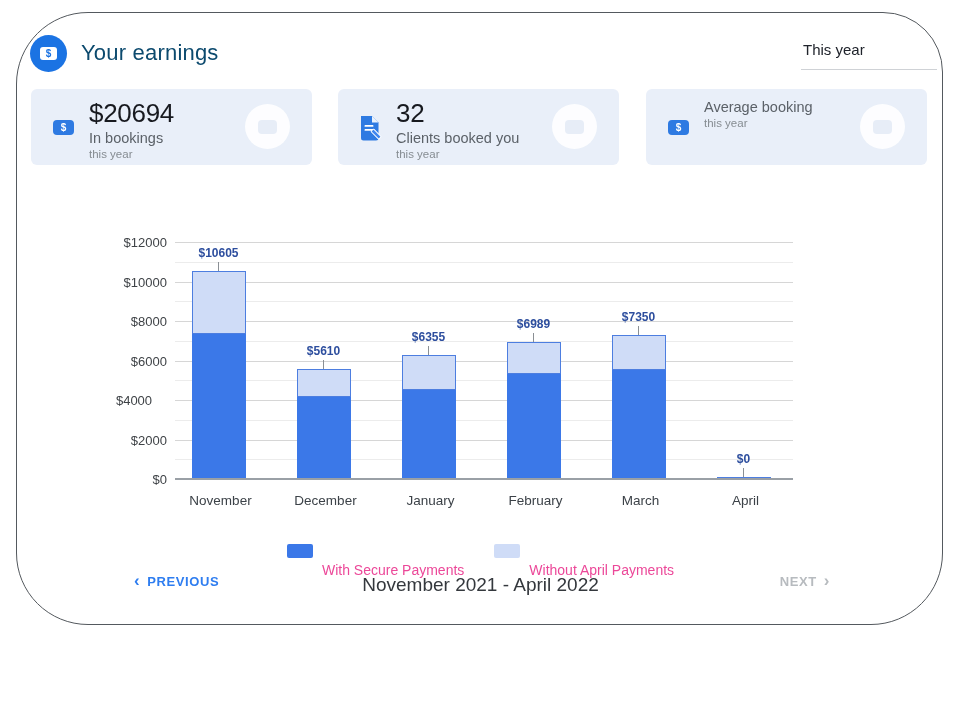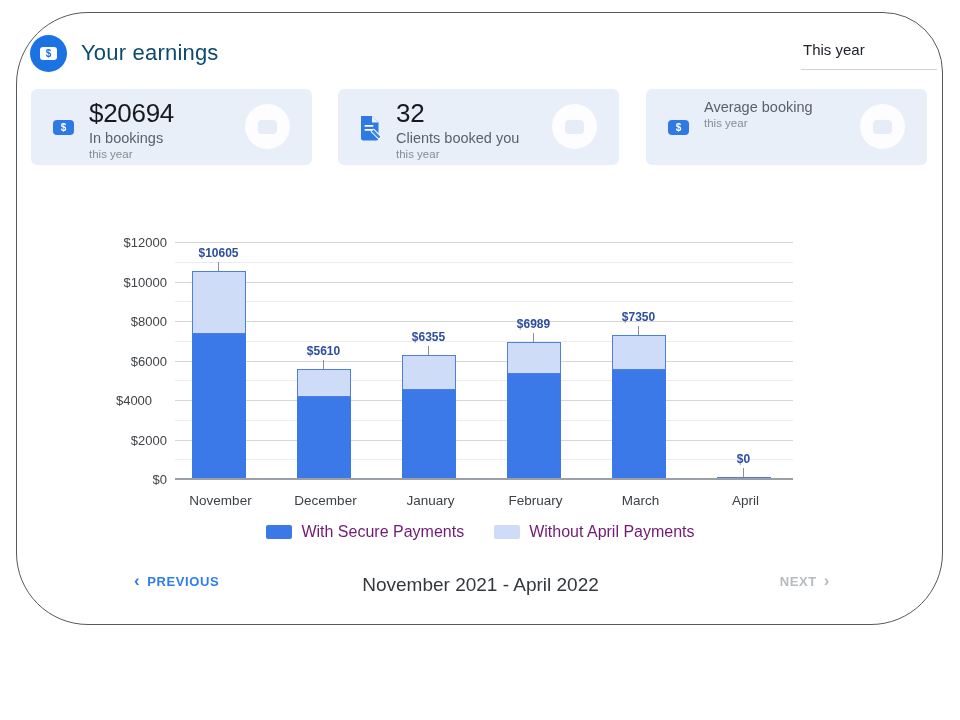--- a/index.html
+++ b/index.html
@@ -63,21 +63,21 @@
   .seg-with { width:100%; }
   .seg-without { width:100%; border:1px solid #4d7ee0; }
   .bar-connector { position:absolute; width:1.5px; background:#8a8f94; z-index:2; }
   .bar-label { position:absolute; width:90px; text-align:center; font-size:12px; font-weight:bold; color:#2d4e9e; z-index:2; }
   .x-labels { position:absolute; left:151px; top:480px; width:630px; height:18px; }
   .x-label { position:absolute; width:105px; text-align:center; font-size:13.5px; color:#3c4248; }
 
   .legend { position:absolute; left:0; top:510px; width:927px; display:flex; justify-content:center; gap:30px; }
   .legend-item { display:flex; align-items:center; gap:9px; }
   .legend-swatch { width:26px; height:14px; border-radius:2px; }
-  .legend-label { font-size:16px; color:#701a75; }
+  .legend-label { font-size:14px; color:#ec4899;margin-top:39px; }
 
   
   .footer-range {
     position:absolute; left:0; top:561px; width:927px; text-align:center;
     font-size:19px; color:#34383d;
   }
   .prev-btn {
     position:absolute; left:117px; top:560px; display:flex; align-items:center; gap:7px;
     color:#2e7df0; font-size:13px; font-weight:bold; letter-spacing:0.6px; cursor:pointer;
   }

